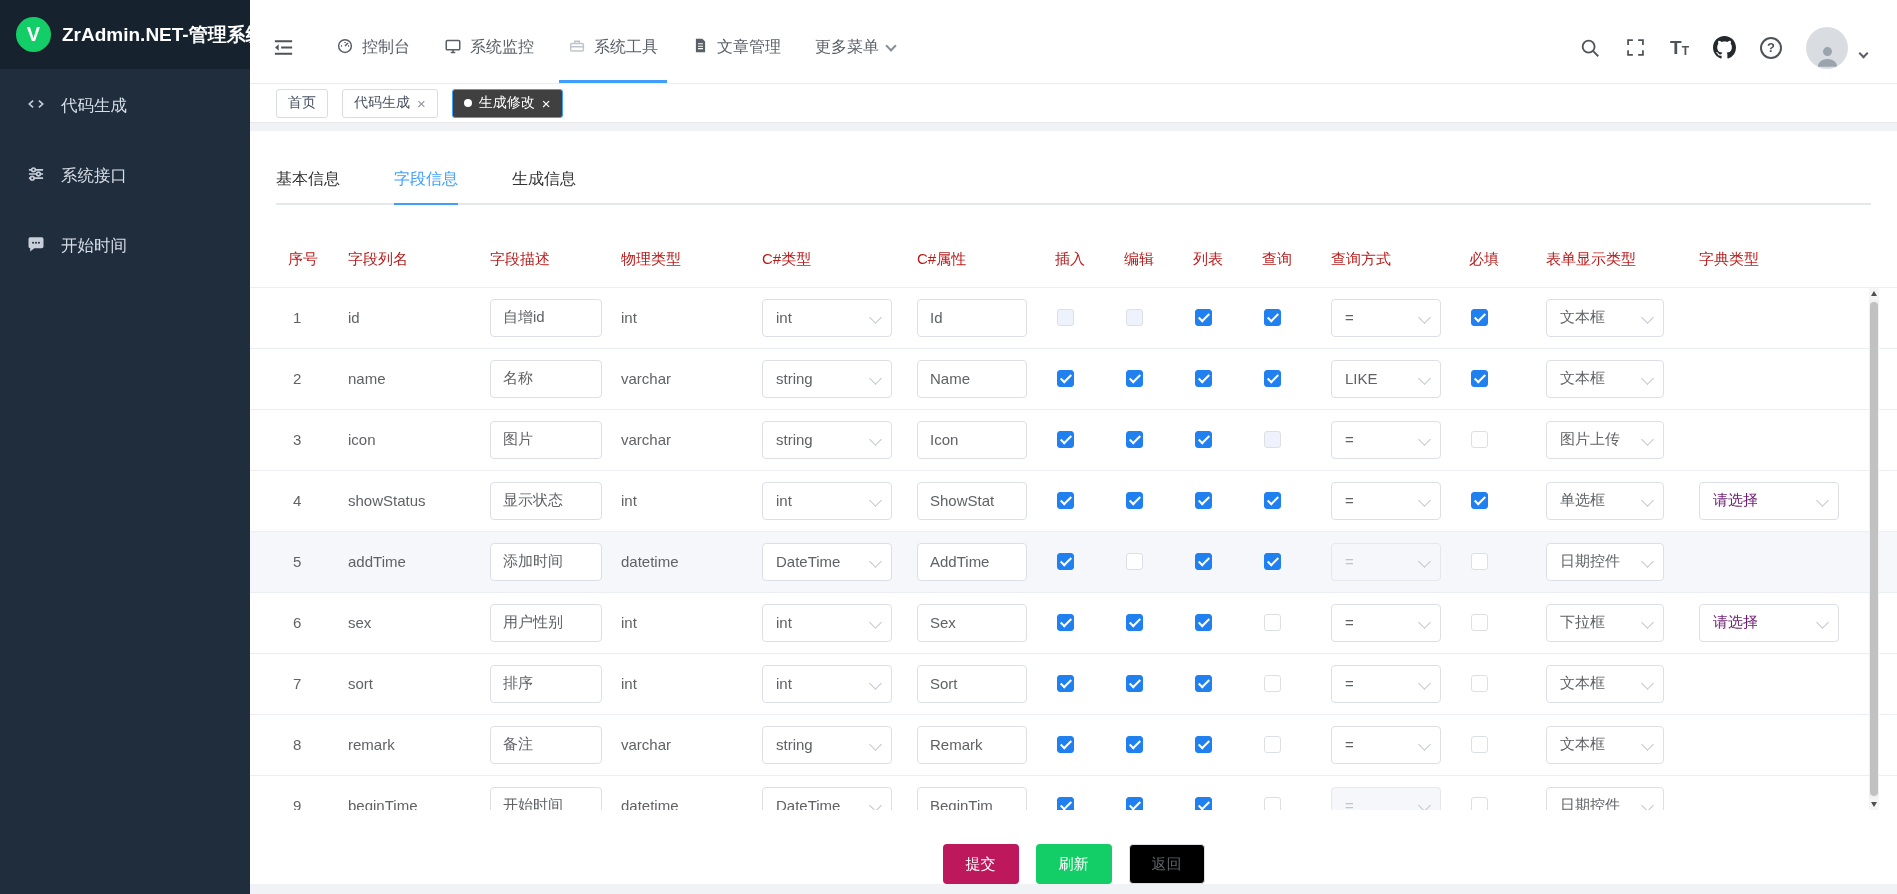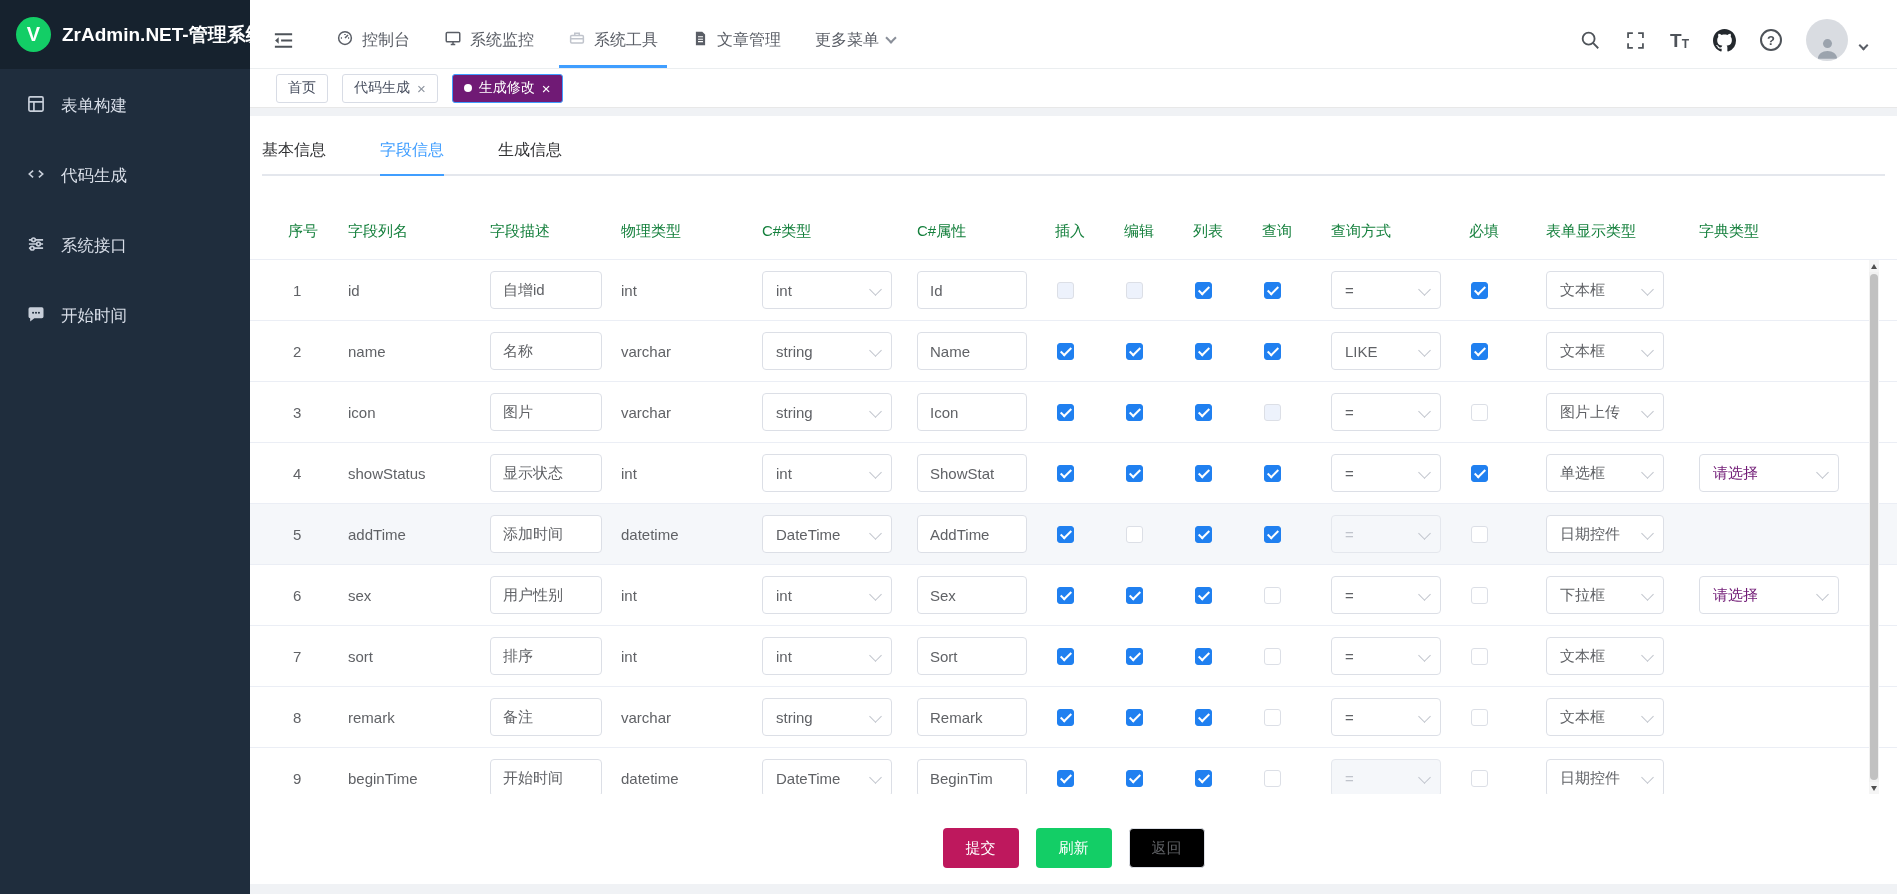--- a/index.html
+++ b/index.html
@@ -10,56 +10,56 @@
   .sidebar{width:250px;flex-shrink:0;background:#1f2d3d;display:flex;flex-direction:column}
   .logo{height:69px;background:#16222e;display:flex;align-items:center;gap:11px;padding-left:16px;cursor:pointer}
   .logo-circle{width:35px;height:35px;border-radius:50%;background:#13ce66;color:#fff;font-weight:bold;font-size:20px;display:flex;align-items:center;justify-content:center;flex-shrink:0}
   .logo-title{color:#fff;font-size:19px;font-weight:bold;white-space:nowrap}
   .menu{padding-top:2px}
   .menu-item{height:70px;display:flex;align-items:center;gap:15px;padding-left:26px;color:#d8dee8;font-size:16.5px;cursor:pointer}
   .menu-item svg{flex-shrink:0}
 
   
   .main{flex:1;display:flex;flex-direction:column;min-width:0}
-  .navbar{height:69px;background:#fff;border-bottom:1px solid #ebeef0;display:flex;align-items:center;padding:12px 30px 0 22px;flex-shrink:0}
+  .navbar{height:84px;background:#fff;border-bottom:1px solid #ebeef0;display:flex;align-items:center;padding:12px 30px 0 22px;flex-shrink:0}
   .hamburger{margin-right:24px;display:flex;align-items:center;cursor:pointer}
   .topnav{display:flex;height:100%;align-items:stretch}
   .nav-item{position:relative;display:flex;align-items:center;gap:8px;padding:0 17px;font-size:16px;color:#5a5e66;cursor:pointer;white-space:nowrap}
   .nav-item.active::after{content:"";position:absolute;left:8px;right:8px;bottom:0;height:3px;background:#409eff}
   .chev{display:inline-block;width:8px;height:8px;border-right:2px solid #8a8f99;border-bottom:2px solid #8a8f99;transform:rotate(45deg);margin-top:-4px}
   .nav-right{margin-left:auto;display:flex;align-items:center;gap:24px}
   .icon-btn{display:flex;align-items:center;justify-content:center;cursor:pointer}
   .fs{display:flex;align-items:flex-end;color:#4e5359;font-weight:bold;line-height:1}
   .fs-b{font-size:19px}
   .fs-s{font-size:12px}
   .help{width:22px;height:22px;border:2px solid #4e5359;border-radius:50%;color:#4e5359;font-size:13px;font-weight:bold;display:flex;align-items:center;justify-content:center}
   .avatar{width:42px;height:42px;border-radius:50%;background:#d9dce1;overflow:hidden;display:flex;align-items:flex-end;justify-content:center;cursor:pointer}
   .avatar-caret{align-self:flex-end;margin-bottom:12px;margin-left:-12px;width:7px;height:7px;border-right:2px solid #5a5e66;border-bottom:2px solid #5a5e66;transform:rotate(45deg);cursor:pointer}
 
   
   .tagbar{height:39px;background:#fff;border-bottom:1px solid #e8e8e8;display:flex;align-items:center;gap:14px;padding-left:26px;flex-shrink:0}
   .tag{height:29px;display:inline-flex;align-items:center;gap:7px;padding:0 11px;border:1px solid #d8dce5;border-radius:3px;background:#fff;color:#495060;font-size:14px;cursor:pointer;white-space:nowrap}
   .tag .close{font-size:15px;line-height:1;color:#8c939e;cursor:pointer}
-  .tag.active{background:#701a75;border-color:#409eff;color:#fff}
+  .tag.active{background:#404040;border-color:#409eff;color:#fff}
   .tag.active .close{color:#fff}
   .tag .dot{width:8px;height:8px;border-radius:50%;background:#fff;display:inline-block}
   .gap{height:8px;background:#f0f2f5;flex-shrink:0}
 
   
   .card{flex:1;background:#fff;display:flex;flex-direction:column;min-height:0}
   .bottom-gap{height:10px;background:#f0f2f5;flex-shrink:0}
-  .ctabs{display:flex;gap:54px;margin:0 12px;padding-top:14px;border-bottom:2px solid #e4e7ed}
+  .ctabs{display:flex;gap:54px;margin:0 26px;padding-top:28px;border-bottom:2px solid #e4e7ed}
   .ctab{position:relative;padding:10px 0 13px;font-size:16px;color:#303133;cursor:pointer}
   .ctab.active{color:#409eff}
   .ctab.active::after{content:"";position:absolute;left:0;right:0;bottom:-2px;height:2px;background:#409eff}
 
   
   .thead{display:flex;align-items:center;height:57px;margin-top:27px;padding-left:38px;border-bottom:1px solid #ebeef5}
   .cell{display:flex;align-items:center;flex-shrink:0;overflow:hidden}
-  .cell.head{color:#15803d;font-size:15px}
+  .cell.head{color:#b91c1c;font-size:15px}
   .c0{width:60px}.c1{width:142px}.c2{width:131px}.c3{width:141px}.c4{width:155px}.c5{width:138px}
   .c6{width:69px}.c7{width:69px}.c8{width:69px}.c9{width:69px}
   .c10{width:138px}.c11{width:77px}.c12{width:153px}.c13{width:160px}
   .tbody-wrap{position:relative;height:534px;overflow:hidden}
   .trow{display:flex;align-items:center;height:61px;padding-left:38px;border-bottom:1px solid #ebeef5;font-size:15px;color:#606266}
   .trow.hl{background:#f5f7fa}
   .trow .c0{padding-left:5px}
   .tin{width:112px;height:38px;border:1px solid #dcdfe6;border-radius:4px;padding:0 12px;font-size:15px;color:#606266;background:#fff;outline:none;font-family:inherit}
   .tin-prop{width:110px}
   .sel{position:relative;height:38px;border:1px solid #dcdfe6;border-radius:4px;background:#fff;display:flex;align-items:center;padding:0 26px 0 13px;font-size:15px;color:#606266;cursor:pointer}
@@ -94,27 +94,20 @@
 <div class="app">
 
   <aside class="sidebar">
     <div class="logo">
       <div class="logo-circle">
           <span>V</span>
         </div>
       <span class="logo-title">ZrAdmin.NET-管理系统</span>
     </div>
     <nav class="menu">
-      <div class="menu-item">
-        <span><svg width="20" height="20" viewBox="0 0 24 24" fill="none" stroke="#c8cfda" stroke-width="2">
-              <rect x="3.5" y="3.5" width="17" height="17" rx="1.5"></rect>
-              <path d="M3.5 9.5h17M9.5 9.5v11"></path>
-            </svg></span>
-        <span>表单构建</span>
-      </div>
       <div class="menu-item">
         <span><svg width="20" height="20" viewBox="0 0 24 24" fill="none" stroke="#c8cfda" stroke-width="2">
               <path d="M8.5 8l-4.5 4 4.5 4M15.5 8l4.5 4-4.5 4"></path>
             </svg></span>
         <span>代码生成</span>
       </div>
       <div class="menu-item">
         <span><svg width="20" height="20" viewBox="0 0 24 24" fill="none" stroke="#c8cfda" stroke-width="2">
               <path d="M3.5 7h17M3.5 12h17M3.5 17h17"></path>
               <circle cx="9" cy="7" r="2.2" fill="#1f2d3d"></circle>

